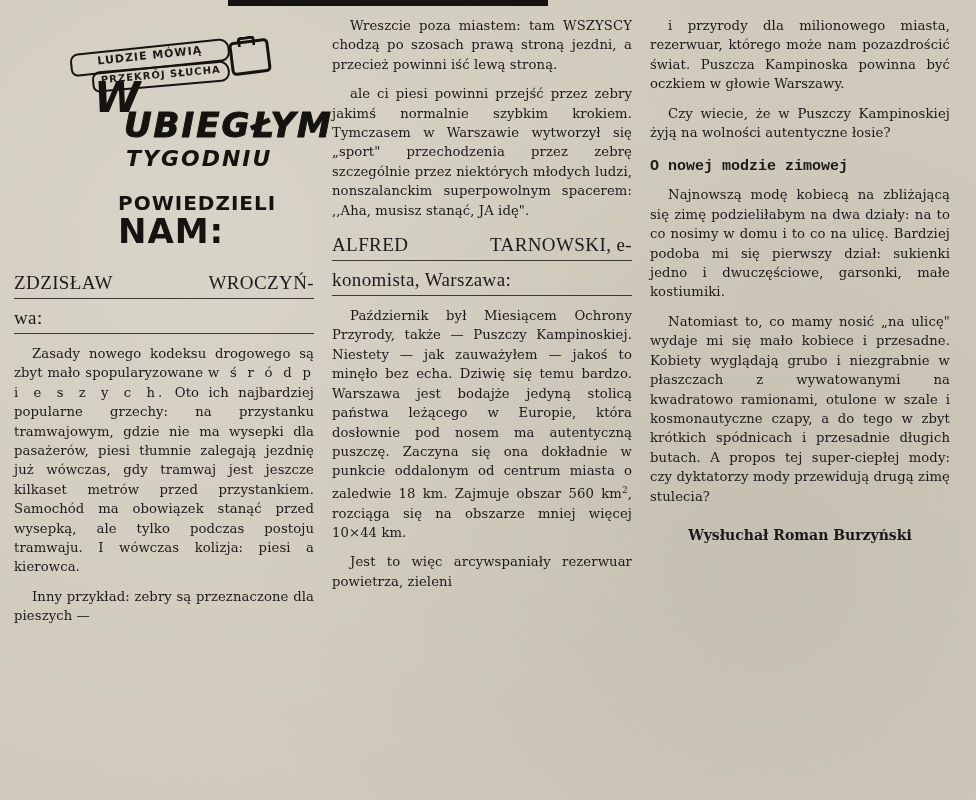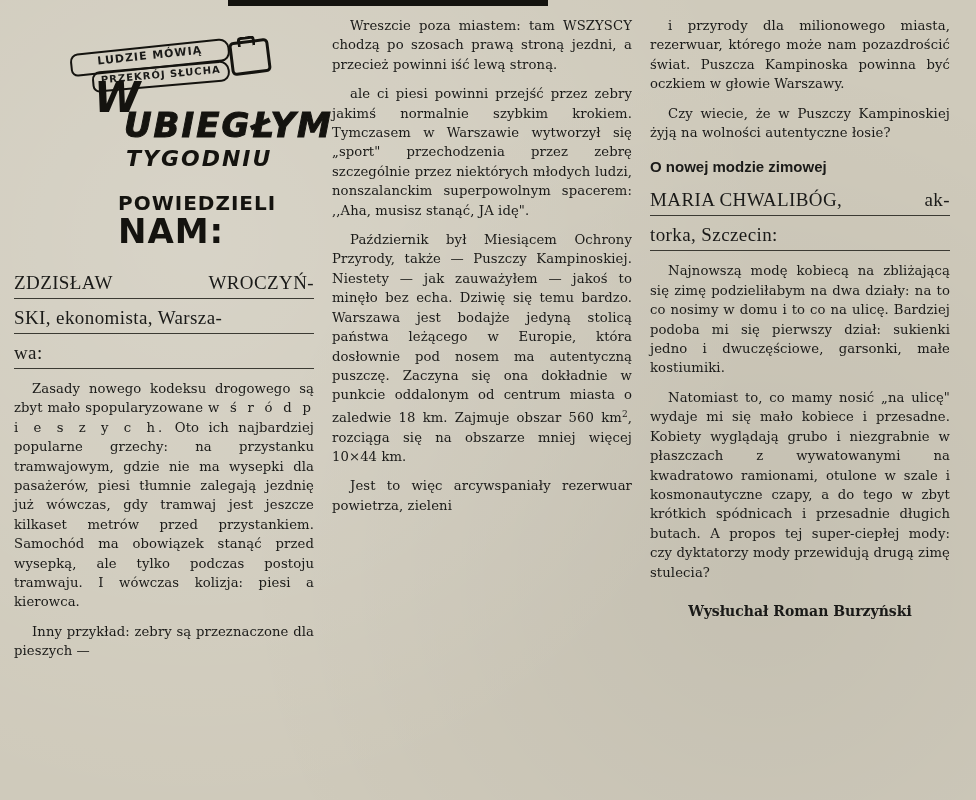--- a/index.html
+++ b/index.html
@@ -198,21 +198,21 @@
     font-size: 13.2px;
     line-height: 19.4px;
     text-align: justify;
     text-indent: 18px;
     letter-spacing: 0.1px;
     -webkit-hyphens: none;
     hyphens: none;
   }
   .spaced { letter-spacing: 3px; }
   .head-sec {
-    font-family: Liberation Sans, sans-serif;
+    font-family: Liberation Mono, monospace;
     font-weight: bold;
     font-size: 15px;
     line-height: 21px;
     margin: 14px 0 8px 0;
   }
   .signoff {
     font-family: "DejaVu Serif", serif;
     font-weight: bold;
     font-size: 14px;
     line-height: 20px;
@@ -243,53 +243,52 @@
         <div class="logo-line3">POWIEDZIELI</div>
         <div class="logo-line4">NAM:</div>
       </div>
 
 
       <div class="byline">
         <span class="ln spread">
           <span>ZDZISŁAW</span>
           <span>WROCZYŃ-</span>
         </span>
-        <span class="ln">SKI, ekonomista, Warsza-</span>
         <span class="ln">wa:</span>
       </div>
 
       <p class="body"><span>Zasady nowego kodeksu dro­gowego są zbyt mało spopu­laryzowane </span><span class="spaced">w ś r ó d   p i e ­s z y c h.</span><span> Oto ich najbar­dziej popularne grzechy: na przystanku tramwajowym, gdzie nie ma wysepki dla pasażerów, piesi tłumnie za­legają jezdnię już wówczas, gdy tramwaj jest jeszcze kil­kaset metrów przed przystan­kiem. Samochód ma obowią­zek stanąć przed wysepką, ale tylko podczas postoju tram­waju. I wówczas kolizja: pie­si a kierowca.</span></p>
 
       <p class="body">Inny przykład: zebry są przeznaczone dla pieszych —</p>
     </div>
 
     <div class="col c2">
       <p class="body">Wreszcie poza miastem: tam WSZYSCY chodzą po szosach prawą stroną jezdni, a prze­cież powinni iść lewą stroną.</p>
       <p class="body">ale ci piesi powinni przejść przez zebry jakimś normalnie szybkim krokiem. Tymczasem w Warszawie wytworzył się „sport" przechodzenia przez zebrę szczególnie przez nie­których młodych ludzi, non­szalanckim superpowolnym spacerem: ,,Aha, musisz sta­nąć, JA idę".</p>
 
 
+      <div class="byline">
+        <span class="ln spread">
+          <span>ALFRED</span>
+          <span>TARNOWSKI, e-</span>
+        </span>
+        <span class="ln">konomista, Warszawa:</span>
+      </div>
 
       <p class="body"><span>Październik był Miesiącem Ochrony Przyrody, także — Puszczy Kampinoskiej. Nie­stety — jak zauważyłem — jakoś to minęło bez echa. Dziwię się temu bardzo. War­szawa jest bodajże jedyną stolicą państwa leżącego w Europie, która dosłownie pod nosem ma autentyczną pusz­czę. Zaczyna się ona dokła­dnie w punkcie oddalonym od centrum miasta o zaled­wie 18 km. Zajmuje obszar 560 km</span><span class="sup">2</span><span>, rozciąga się na ob­szarze mniej więcej 10×44 km.</span></p>
 
       <p class="body">Jest to więc arcywspaniały rezerwuar powietrza, zieleni</p>
     </div>
 
     <div class="col c3">
       <p class="body">i przyrody dla milionowego miasta, rezerwuar, którego może nam pozazdrościć świat. Puszcza Kampinoska powinna być oczkiem w głowie War­szawy.</p>
       <p class="body">Czy wiecie, że w Puszczy Kampinoskiej żyją na wolno­ści autentyczne łosie?</p>
 
       <div class="head-sec">O nowej modzie zimowej</div>
 
-      <div class="byline">
-        <span class="ln spread">
-          <span>MARIA CHWALIBÓG,</span>
-          <span>ak-</span>
-        </span>
-        <span class="ln">torka, Szczecin:</span>
-      </div>
 
       <p class="body">Najnowszą modę kobiecą na zbliżającą się zimę podzieli­łabym na dwa działy: na to co nosimy w domu i to co na ulicę. Bardziej podoba mi się pierwszy dział: sukienki jed­no i dwuczęściowe, garsonki, małe kostiumiki.</p>
       <p class="body">Natomiast to, co mamy no­sić „na ulicę" wydaje mi się mało kobiece i przesadne. Ko­biety wyglądają grubo i nie­zgrabnie w płaszczach z wy­watowanymi na kwadratowo ramionami, otulone w szale i kosmonautyczne czapy, a do tego w zbyt krótkich spódni­cach i przesadnie długich bu­tach. A propos tej super­-ciepłej mody: czy dyktatorzy mody przewidują drugą zimę stulecia?</p>
 
       <div class="signoff">Wysłuchał Roman Burzyński</div>
     </div>
 
   </div>
 </div>
 

